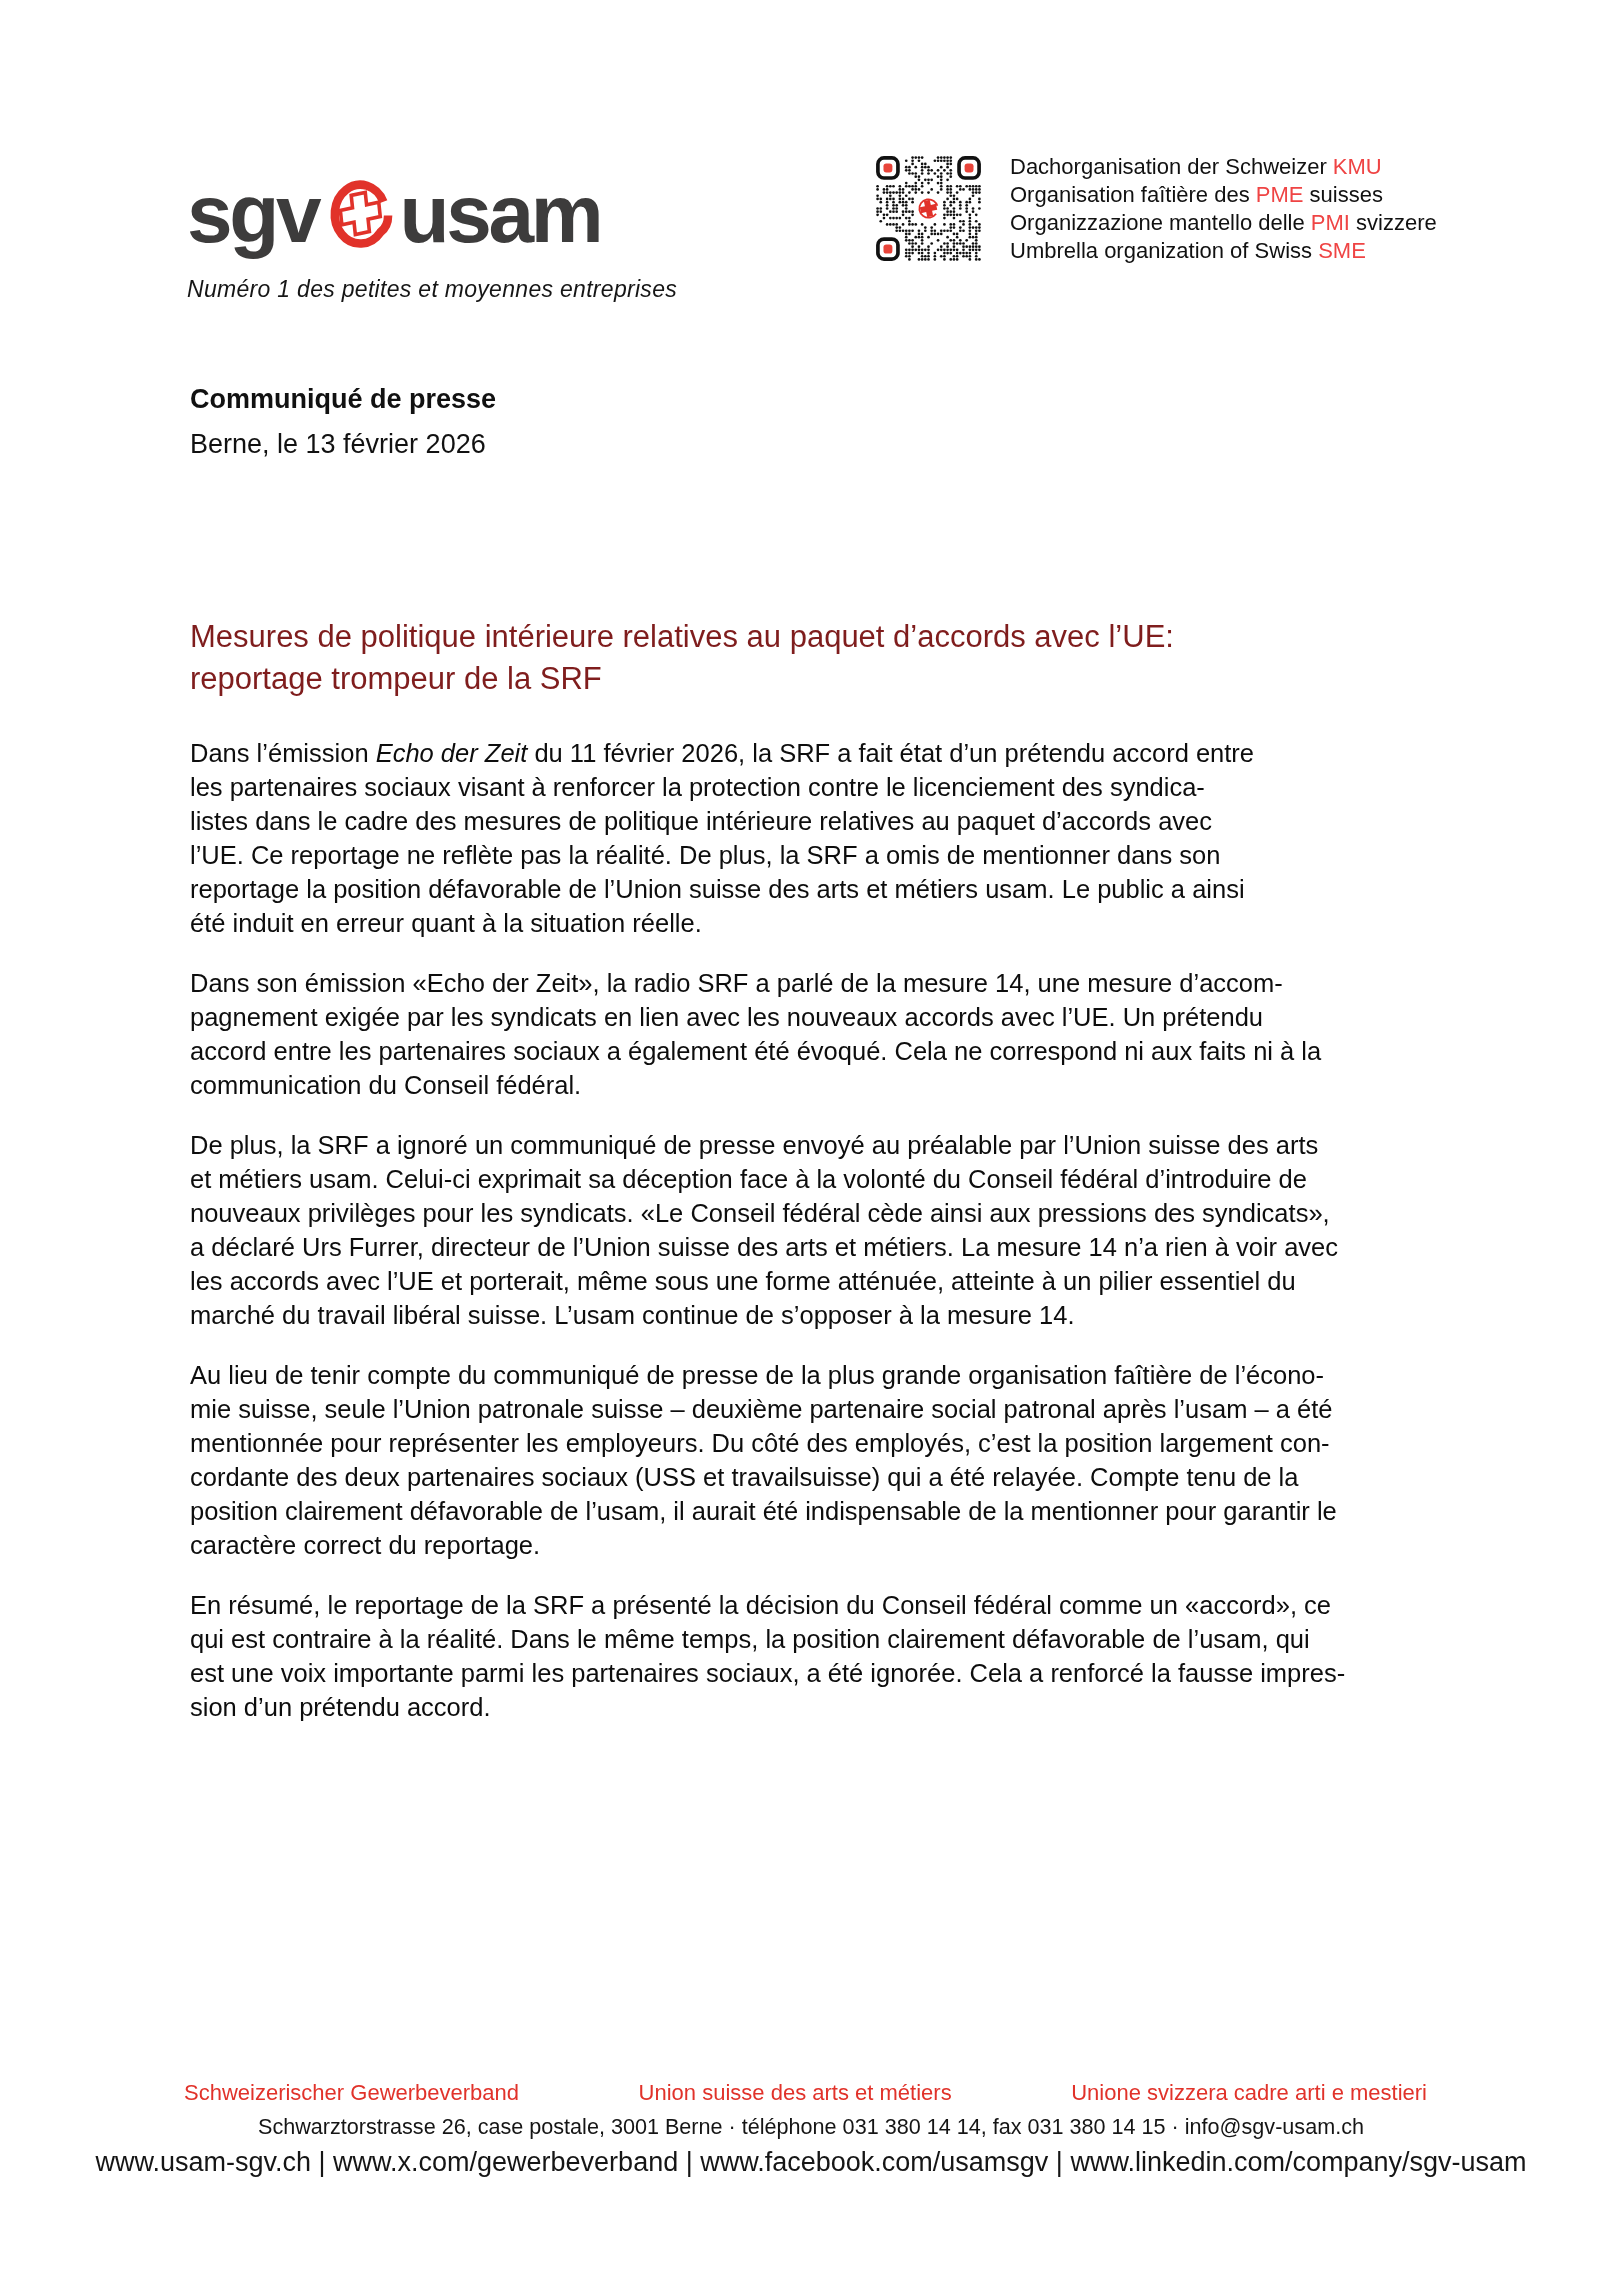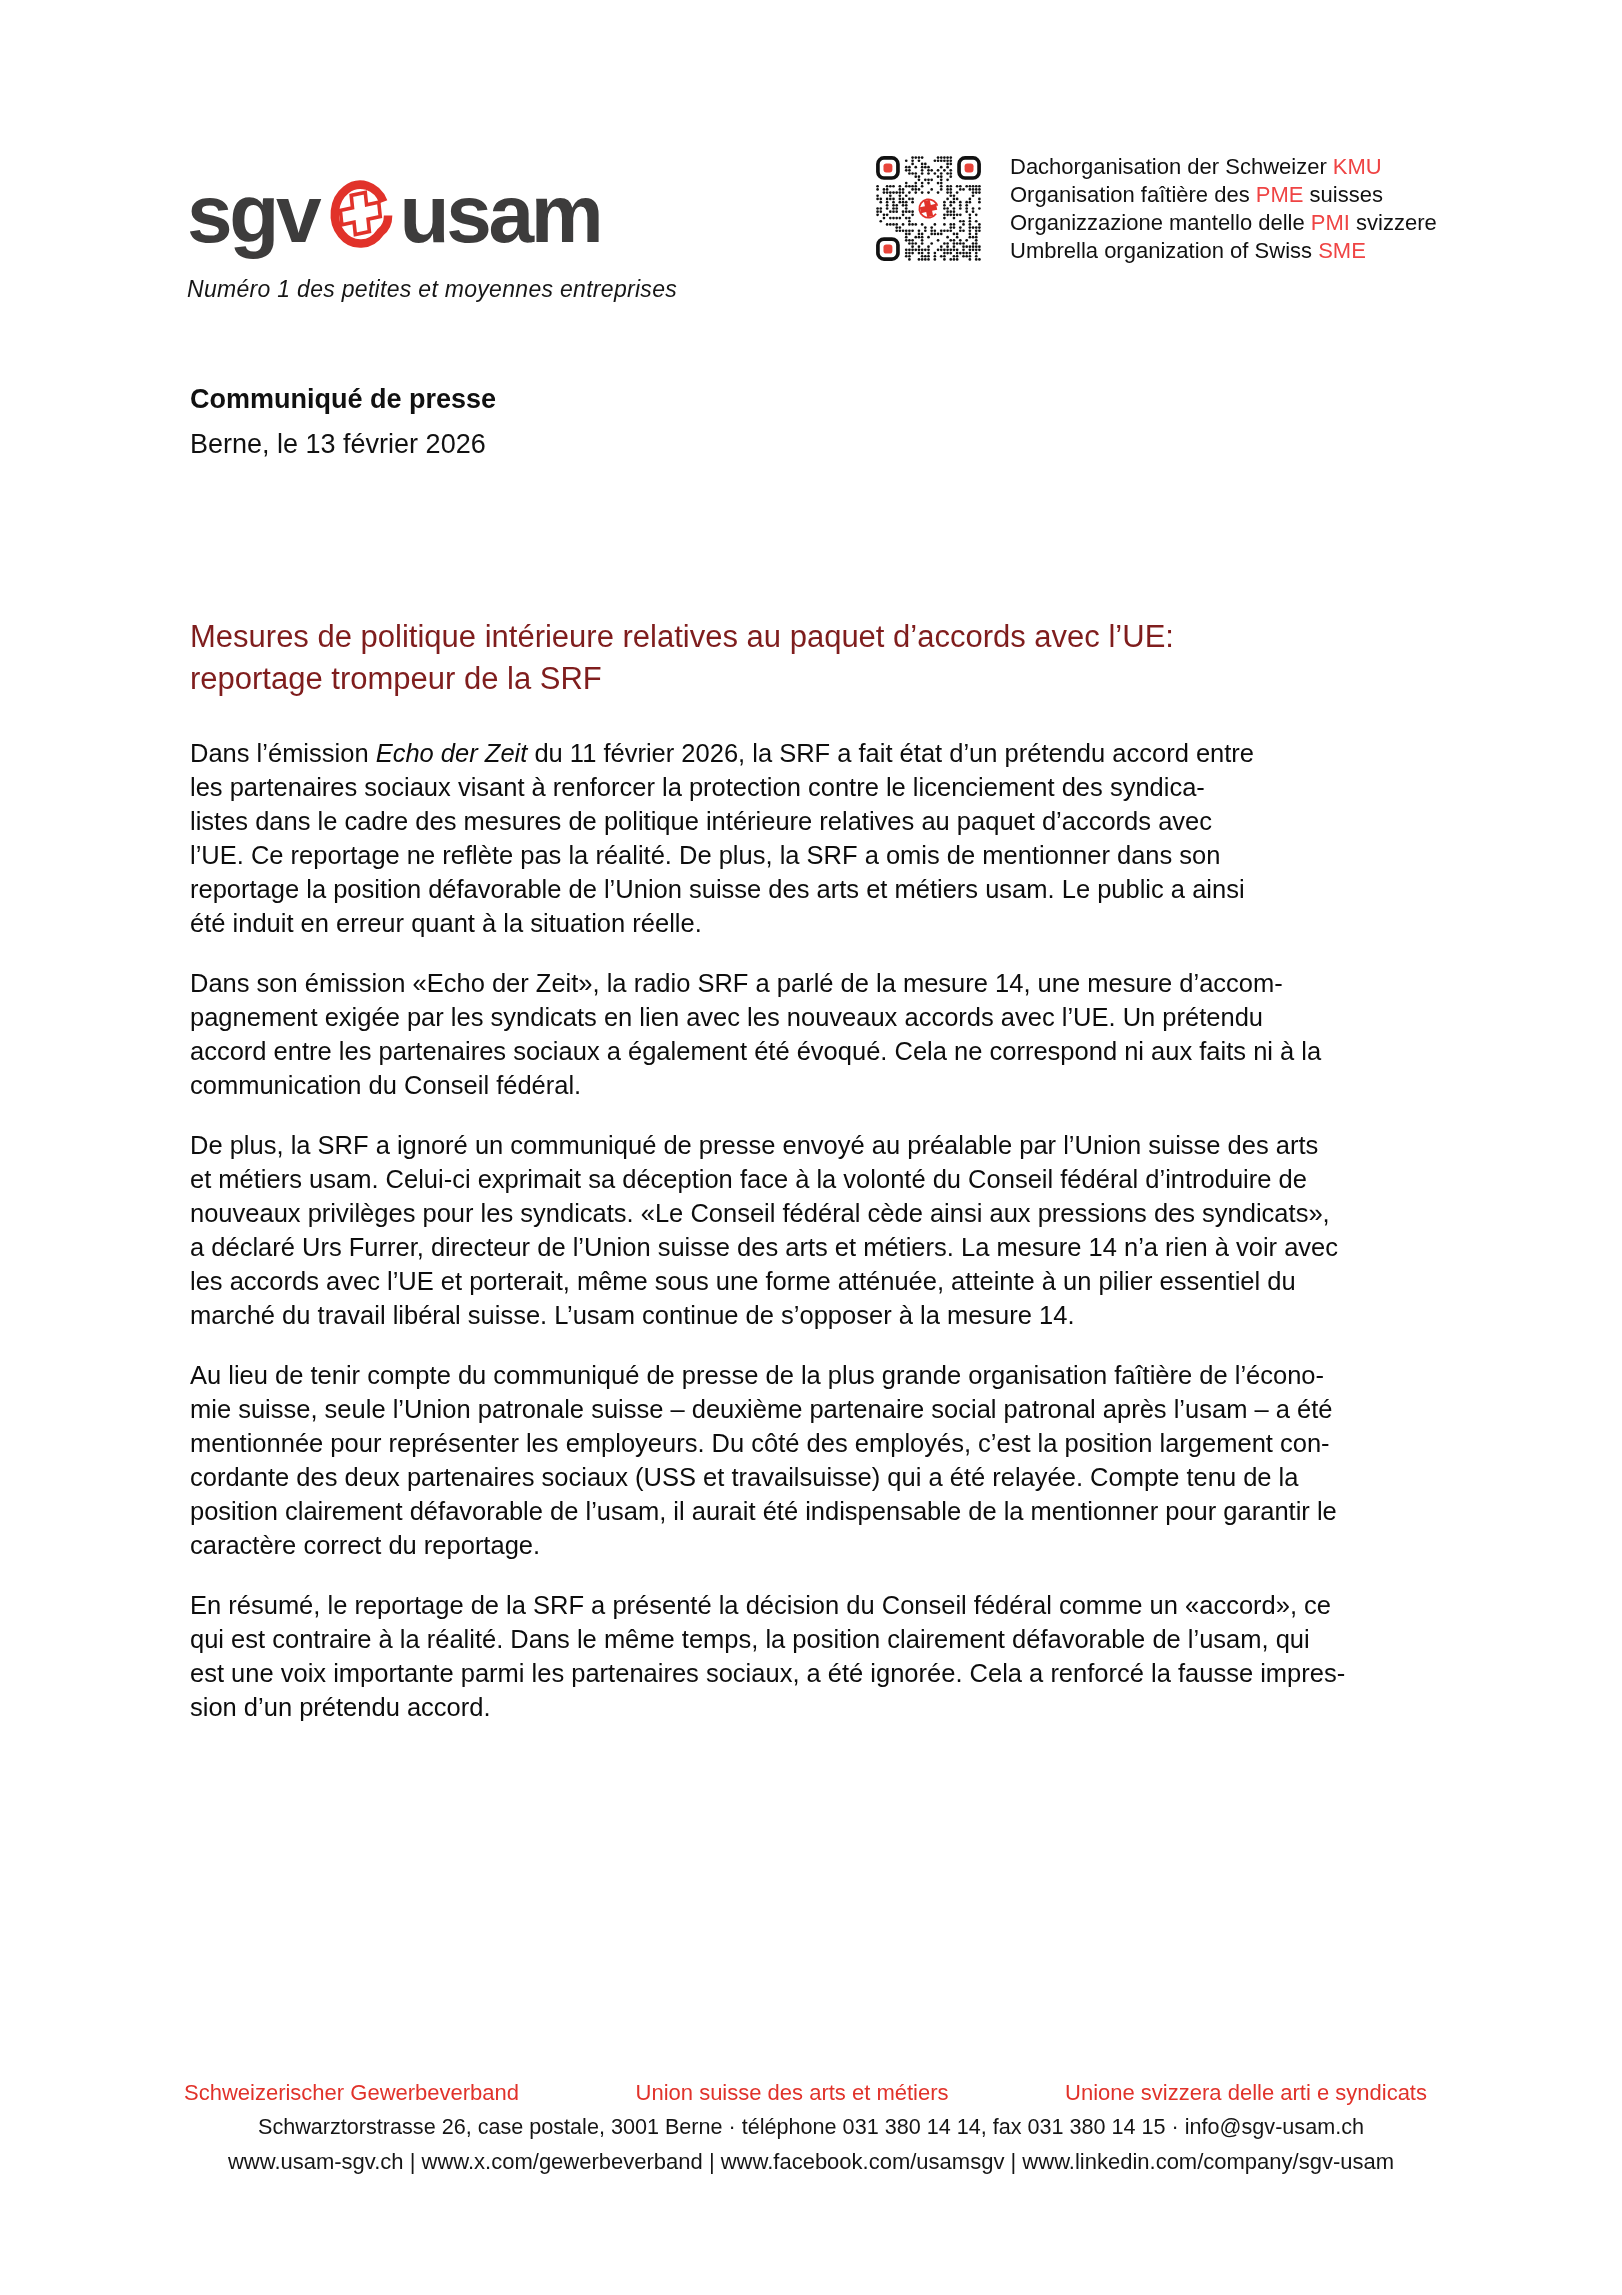--- a/index.html
+++ b/index.html
@@ -52,21 +52,21 @@
     position:absolute; left:184px; top:2080px; width:1243px;
     display:flex; justify-content:space-between;
     font-size:22px; line-height:26px; color:#e1322a; white-space:nowrap;
   }
   .footer-address {
     position:absolute; left:0; top:2114px; width:1622px; text-align:center;
     font-size:21.6px; line-height:26px; color:#151515;
   }
   .footer-links {
     position:absolute; left:0; top:2149px; width:1622px; text-align:center;
-    font-size:22px; line-height:26px; color:#151515;
+    font-size:27px; line-height:26px; color:#151515;
   }
 </style>
 </head>
 <body>
 
 <div class="page">
 
   <div class="logo-block">
     <div class="logo-row">
       <span class="logo-text left">sgv</span>
@@ -527,21 +527,21 @@
 caractère correct du reportage.</p>
     <p>En résumé, le reportage de la SRF a présenté la décision du Conseil fédéral comme un «accord», ce
 qui est contraire à la réalité. Dans le même temps, la position clairement défavorable de l’usam, qui
 est une voix importante parmi les partenaires sociaux, a été ignorée. Cela a renforcé la fausse impres-
 sion d’un prétendu accord.</p>
   </div>
 
   <div class="footer-orgs">
     <span>Schweizerischer Gewerbeverband</span>
     <span>Union suisse des arts et métiers</span>
-    <span>Unione svizzera delle arti e syndicats</span>
+    <span>Unione svizzera cadre arti e mestieri</span>
   </div>
 
   <div class="footer-address"><span>Schwarztorstrasse 26, case postale, 3001 Berne · téléphone 031 380 14 14, fax 031 380 14 15 · </span><span>info@sgv-usam.ch</span></div>
 
   <div class="footer-links"><span>www.usam-sgv.ch</span><span> | </span><span>www.x.com/gewerbeverband</span><span> | </span><span>www.facebook.com/usamsgv</span><span> | </span><span>www.linkedin.com/company/sgv-usam</span></div>
 
 </div>
 
 
 </body></html>

